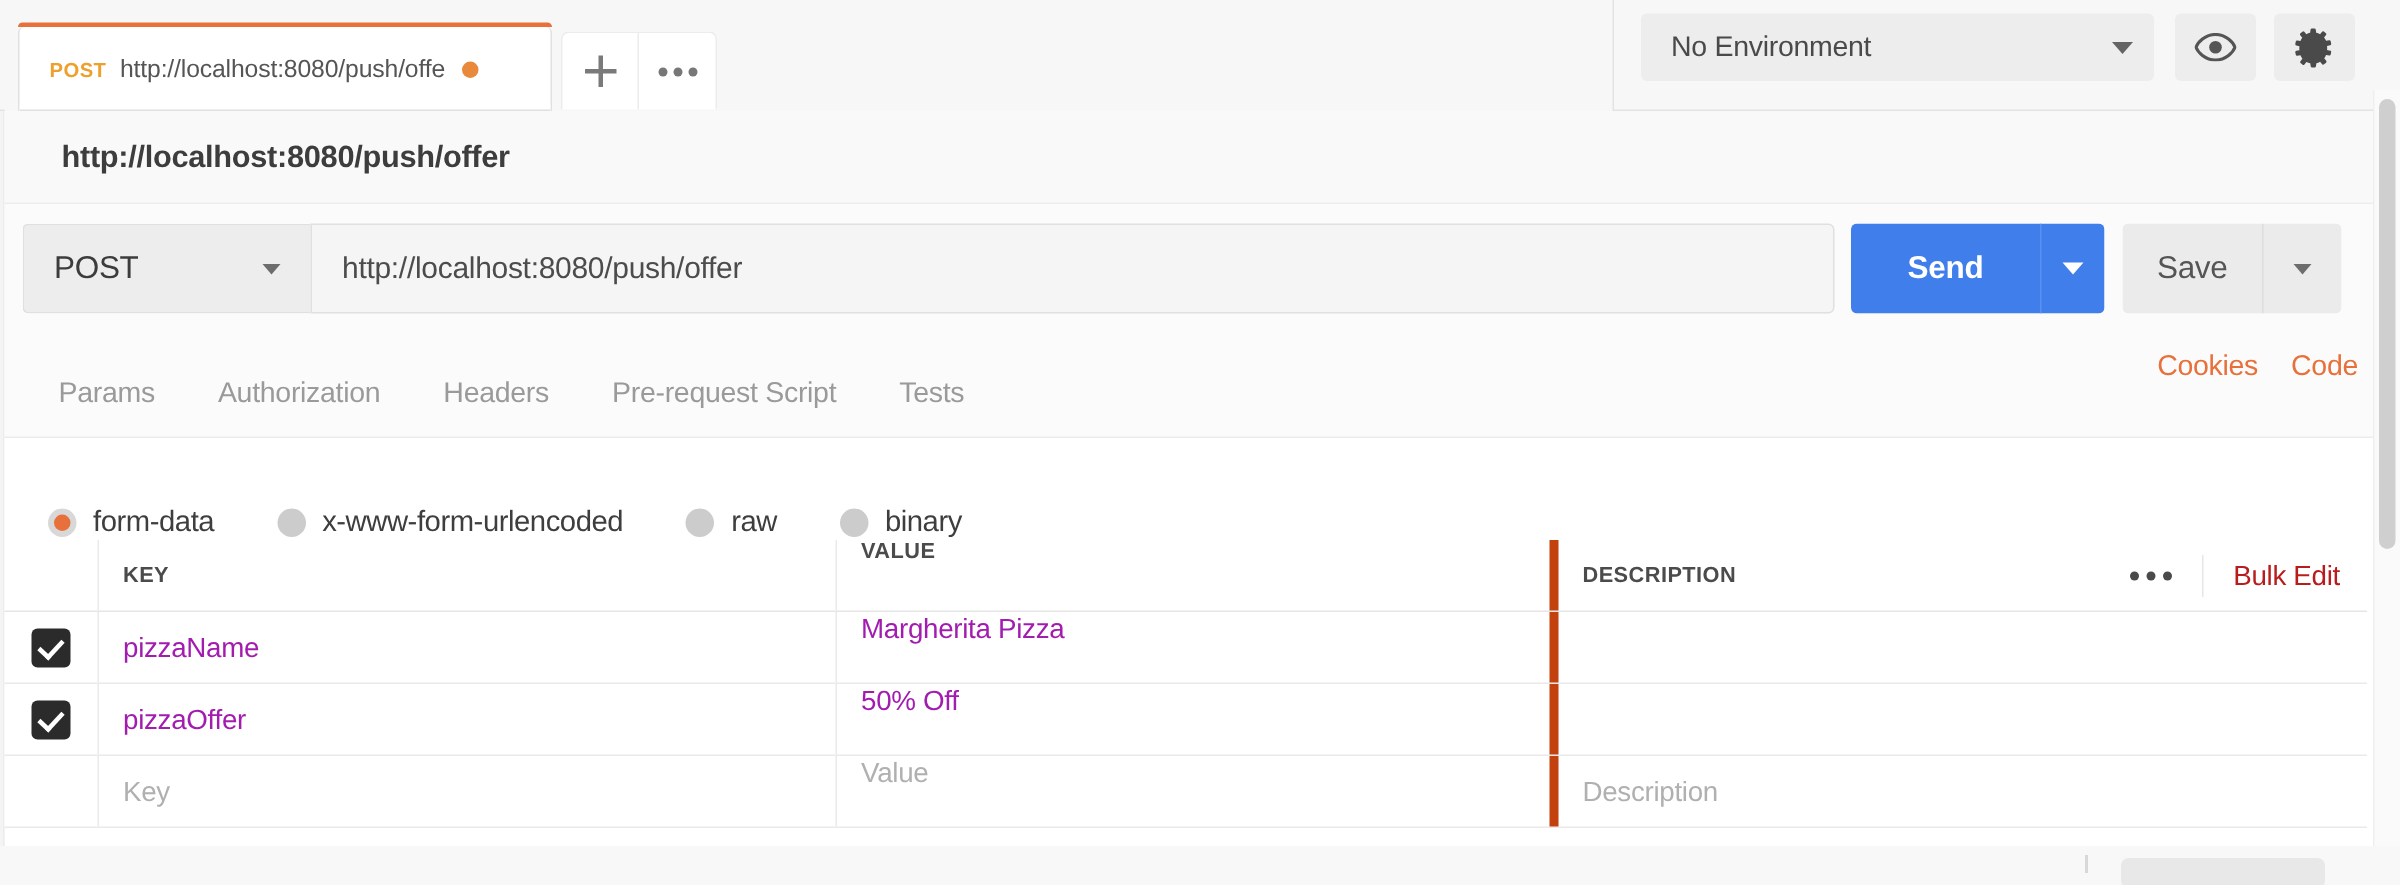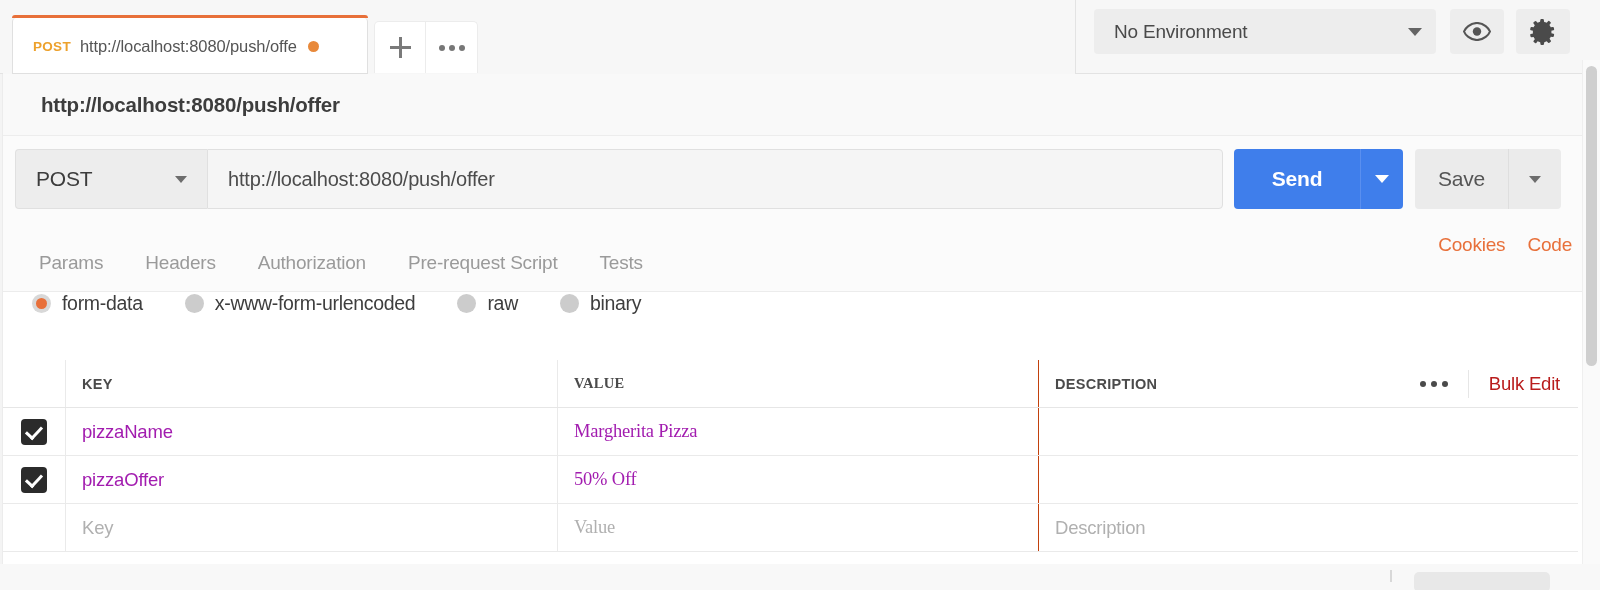--- a/index.html
+++ b/index.html
@@ -159,21 +159,21 @@
     background: #e8703a;
   }
   .tab-green-dot {
     width: 11px; height: 11px; border-radius: 50%; background: #56ab63; margin-left: 9px;
   }
   .tabs-right { position: absolute; right: 28px; top: 0; height: 58px; display: flex; align-items: flex-start; gap: 22px; }
   .link-orange { font-size: 19px; color: #e8703a; cursor: pointer; letter-spacing: -.2px; }
 
   
   .radios-row { position: absolute; left: 3px; top: 292px; right: 0; height: 68px; background: #fff; }
-  .radios { position: absolute; left: 29px; top: 0; height: 68px; display: flex; align-items: flex-start; }
+  .radios { position: absolute; left: 29px; top: 0; height: 68px; display: flex; align-items: flex-end; }
   .radio-item { display: flex; align-items: center; cursor: pointer; margin-right: 42px; }
   .radio-dot {
     width: 19px; height: 19px; border-radius: 50%; background: #cccccc;
     margin-right: 11px; position: relative; flex: 0 0 auto;
   }
   .radio-item.sel .radio-dot { background: #d8d8d8; }
   .radio-item.sel .radio-dot::after {
     content: ""; position: absolute; left: 4px; top: 4px; width: 11px; height: 11px;
     border-radius: 50%; background: #e8703a;
   }
@@ -181,21 +181,21 @@
 
   
   .tbl { position: absolute; left: 3px; top: 360px; right: 22px; }
   .tbl-row { display: flex; height: 48px; border-bottom: 1px solid #eaeaea; background: #fff; }
   .tbl-row.head { border-bottom: 1px solid #e6e6e6; }
   .c-check {
     width: 63px; flex: 0 0 63px; display: flex; align-items: center; justify-content: center;
     border-right: 1px solid #eaeaea;
   }
   .c-key { width: 492px; flex: 0 0 492px; border-right: 1px solid #eaeaea; display: flex; align-items: center; padding-left: 16px; }
-  .c-val { width: 481px; flex: 0 0 481px; border-right: 1px solid #c2410c; display: flex; align-items: center; padding-left: 16px; font-family: Liberation Serif, serif; }
+  .c-val { width: 481px; flex: 0 0 481px; border-right: 6px solid #c2410c; display: flex; align-items: flex-start; padding-left: 16px; }
   .c-desc { flex: 1 1 auto; display: flex; align-items: center; padding-left: 16px; position: relative; }
   .th { font-size: 14.5px; font-weight: bold; color: #4b4b4b; letter-spacing: .3px; font-stretch: condensed; }
   .td { font-size: 18.5px; color: #a21caf; letter-spacing: -.2px; }
   .td.ph { color: #b0b0b0; }
   .cbox {
     width: 26px; height: 26px; border-radius: 4px; background: #2b2b2b;
     position: relative; cursor: pointer;
   }
   .cbox::after {
     content: ""; position: absolute; left: 8px; top: 4px; width: 7px; height: 13px;
@@ -290,24 +290,24 @@
       </div>
     </div>
   </div>
 
   <div class="tabs-row">
     <div class="tabs-list">
       <div class="rtab">
         <span>Params</span>
       </div>
       <div class="rtab">
+        <span>Authorization</span>
+      </div>
+      <div class="rtab">
         <span>Headers</span>
-      </div>
-      <div class="rtab">
-        <span>Authorization</span>
       </div>
       <div class="rtab">
         <span>Pre-request Script</span>
       </div>
       <div class="rtab">
         <span>Tests</span>
       </div>
     </div>
     <div class="tabs-right">
       <span class="link-orange">Cookies</span>

